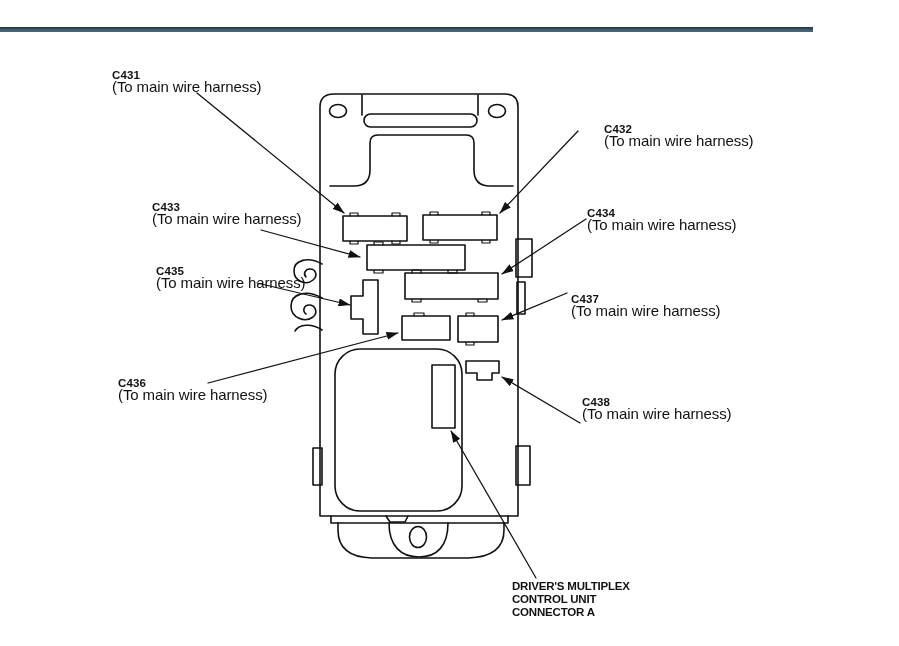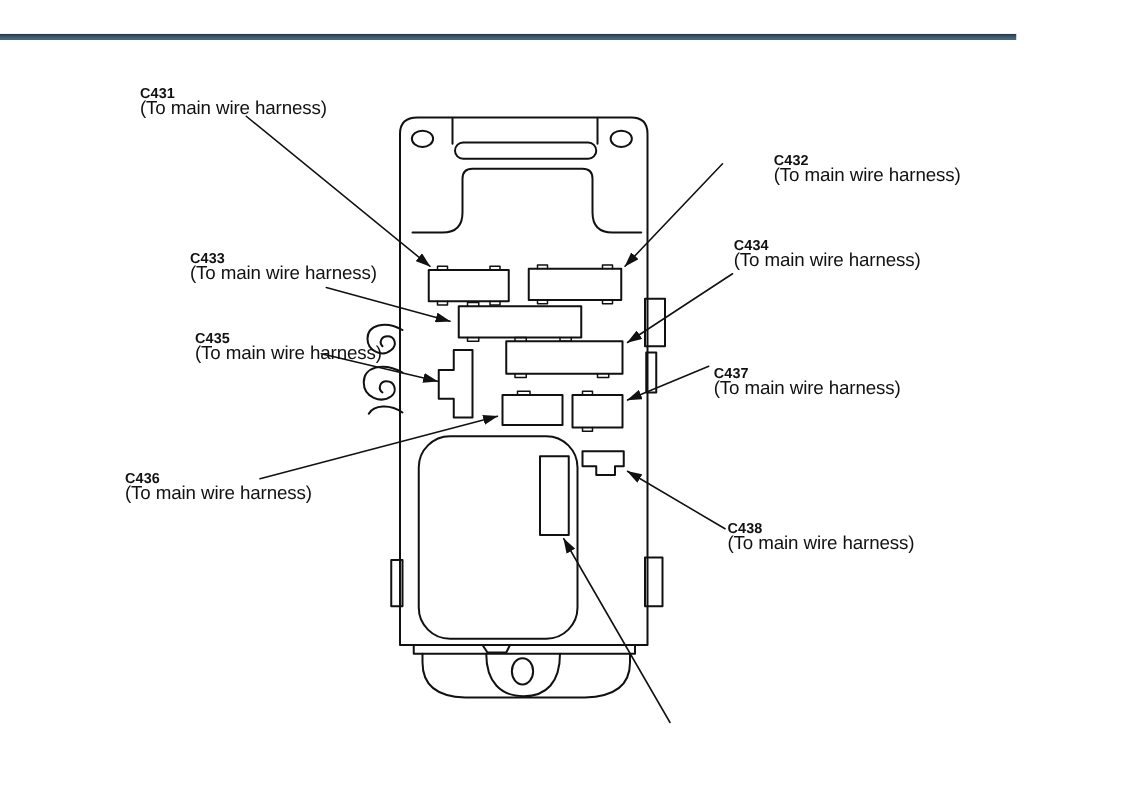--- a/index.html
+++ b/index.html
@@ -89,49 +89,54 @@
       <path marker-end="url(#arrow)" d="M580,396 L502,350"></path>
       <path marker-end="url(#arrow)" d="M536,551 L451,404"></path>
     </g>
   </svg>
 
   <div class="clabel" style="left:112px;top:42px">
     <div class="code">C431</div>
     <div class="desc">(To main wire harness)</div>
   </div>
 
-  <div class="clabel" style="left:619px;top:96px">
+  <div class="clabel" style="left:604px;top:96px">
     <div class="code">C432</div>
     <div class="desc">(To main wire harness)</div>
   </div>
 
   <div class="clabel" style="left:152px;top:174px">
     <div class="code">C433</div>
     <div class="desc">(To main wire harness)</div>
   </div>
 
-  <div class="clabel" style="left:587px;top:164px">
+  <div class="clabel" style="left:587px;top:180px">
     <div class="code">C434</div>
     <div class="desc">(To main wire harness)</div>
   </div>
 
   <div class="clabel" style="left:156px;top:238px">
     <div class="code">C435</div>
     <div class="desc">(To main wire harness)</div>
   </div>
 
-  <div class="clabel" style="left:100px;top:350px">
+  <div class="clabel" style="left:118px;top:350px">
     <div class="code">C436</div>
     <div class="desc">(To main wire harness)</div>
   </div>
 
   <div class="clabel" style="left:571px;top:266px">
     <div class="code">C437</div>
     <div class="desc">(To main wire harness)</div>
   </div>
 
-  <div class="clabel" style="left:582px;top:390px">
+  <div class="clabel" style="left:582px;top:369px">
     <div class="code">C438</div>
     <div class="desc">(To main wire harness)</div>
   </div>
 
+  <div class="unit-label" style="left:512px;top:553px">
+    <div>DRIVER'S MULTIPLEX</div>
+    <div>CONTROL UNIT</div>
+    <div>CONNECTOR A</div>
+  </div>
 
 </div>
 
 </body></html>

